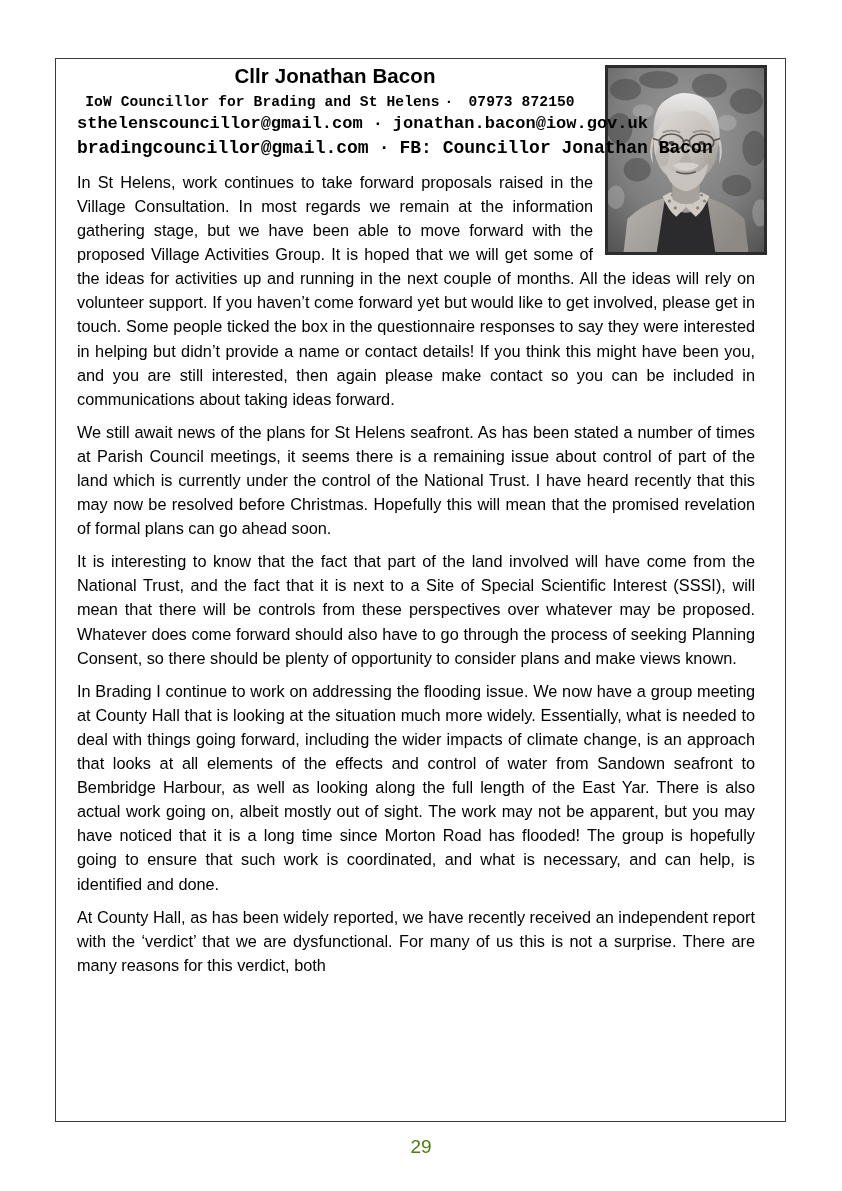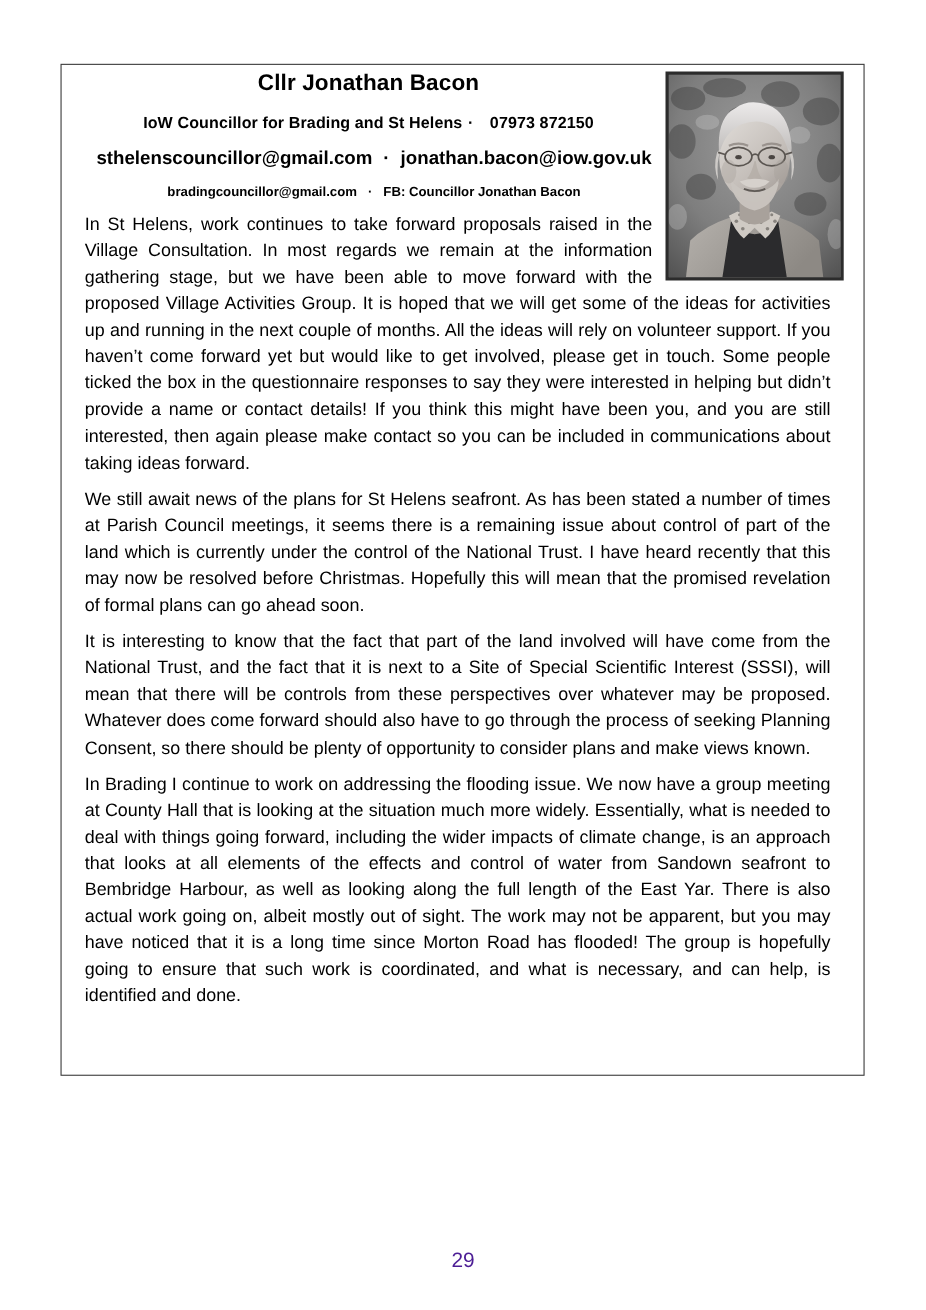--- a/index.html
+++ b/index.html
@@ -15,21 +15,21 @@
     position: relative;
     overflow: hidden;
   }
 
   
   #page-frame {
     position: absolute;
     left: 55px;
     top: 58px;
     width: 731px;
-    height: 920px;
+    height: 1064px;
     border: 1.3px solid #3a3a3a;
     box-sizing: border-box;
     background: #ffffff;
   }
 
   #page-inner {
     position: absolute;
     left: 21px;
     top: 5px;
     width: 690px;
@@ -64,25 +64,26 @@
     padding: 1px 0 5px 0;
     width: 556px;
   }
   .hdr-line {
     font-weight: bold;
     font-size: 14.4px;
     text-align: center;
     line-height: 1.35;
     width: 556px;
     white-space: nowrap;
-    margin: 10px;
+    margin: 0;
+    font-family: Liberation Mono, monospace;
   }
   .hdr-line.l1 { font-size: 14.6px; letter-spacing: 0.1px; }
   .hdr-line.l2 { font-size: 17px; }
-  .hdr-line.l3 { font-size: 12px; }
+  .hdr-line.l3 { font-size: 18px; }
   .hdr-sep { padding: 0 5px; }
   .hdr-sep2 { padding: 0 10px; }
 
   
   .body-p {
     font-size: 16.3px;
     line-height: 24.1px;
     text-align: justify;
     text-justify: inter-word;
     margin: 0 12px 9px 0;
@@ -94,21 +95,21 @@
   .body-p.tight { text-align: justify; }
 
   
   #page-number {
     position: absolute;
     left: 0;
     top: 1136px;
     width: 842px;
     text-align: center;
     font-size: 19px;
-    color: #4c1d95;
+    color: #4d7c0f;
   }
 
   .clearfix::after { content: ""; display: table; clear: both; }
 </style>
 </head>
 <body>
 
 <div id="page-frame">
   <div id="page-inner">
 
@@ -219,17 +220,18 @@
 
     <div class="hdr-line l3">
       <span>bradingcouncillor@gmail.com</span><span class="hdr-sep2">·</span><span>FB: Councillor Jonathan Bacon</span>
     </div>
 
     <p class="body-p first">In St Helens, work continues to take forward proposals raised in the Village Consultation. In most regards we remain at the information gathering stage, but we have been able to move forward with the proposed Village Activities Group. It is hoped that we will get some of the ideas for activities up and running in the next couple of months. All the ideas will rely on volunteer support. If you haven’t come forward yet but would like to get involved, please get in touch. Some people ticked the box in the questionnaire responses to say they were interested in helping but didn’t provide a name or contact details! If you think this might have been you, and you are still interested, then again please make contact so you can be included in communications about taking ideas forward.</p>
     <div class="clearfix"></div>
     <p class="body-p">We still await news of the plans for St Helens seafront. As has been stated a number of times at Parish Council meetings, it seems there is a remaining issue about control of part of the land which is currently under the control of the National Trust. I have heard recently that this may now be resolved before Christmas. Hopefully this will mean that the promised revelation of formal plans can go ahead soon.</p>
     <p class="body-p">It is interesting to know that the fact that part of the land involved will have come from the National Trust, and the fact that it is next to a Site of Special Scientific Interest (SSSI), will mean that there will be controls from these perspectives over whatever may be proposed. Whatever does come forward should also have to go through the process of seeking Planning Consent, so there should be plenty of opportunity to consider plans and make views known.</p>
     <p class="body-p">In Brading I continue to work on addressing the flooding issue. We now have a group meeting at County Hall that is looking at the situation much more widely. Essentially, what is needed to deal with things going forward, including the wider impacts of climate change, is an approach that looks at all elements of the effects and control of water from Sandown seafront to Bembridge Harbour, as well as looking along the full length of the East Yar. There is also actual work going on, albeit mostly out of sight. The work may  not be apparent, but you may have noticed that it is a long time since Morton Road has flooded! The group is hopefully going to ensure that such work is coordinated, and what is necessary, and can help, is identified and done.</p>
+    <p class="body-p tight">At County Hall, as has been widely reported, we have recently received an independent report with the ‘verdict’ that we are dysfunctional. For many of us this is not a surprise. There are many reasons for this verdict, both</p>
 
   </div>
 </div>
 
 <div id="page-number">29</div>
 
 </body></html>

